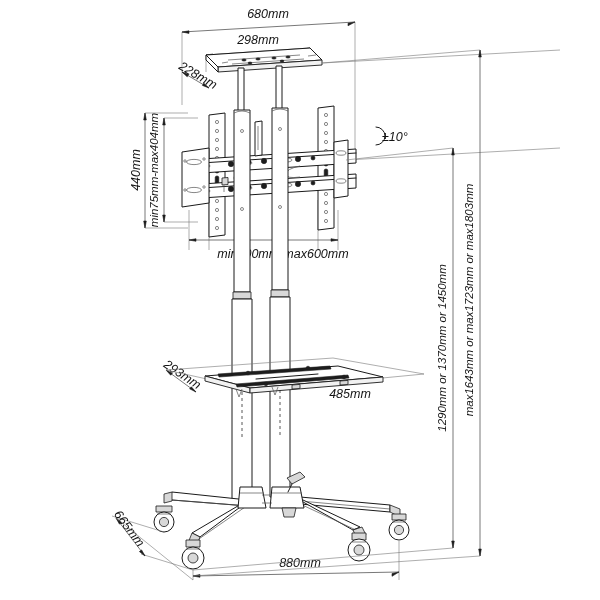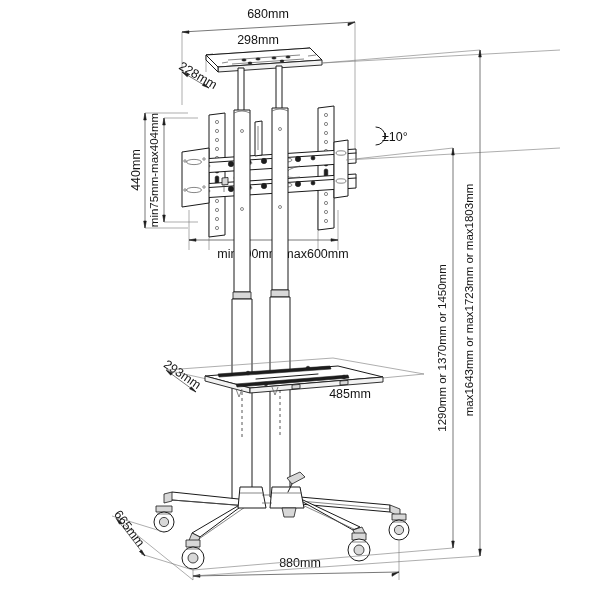--- a/index.html
+++ b/index.html
@@ -1,18 +1,18 @@
 <!DOCTYPE html>
 <html><head>
 <meta charset="utf-8">
 <style>
   html,body{margin:0;padding:0;background:#ffffff;}
   body{width:600px;height:600px;overflow:hidden;
        font-family:"Liberation Sans","DejaVu Sans",sans-serif;}
-  #stage{position:relative;width:600px;height:600px;background:#fff;}
+  #stage{position:relative;width:600px;height:600px;background:#fff;font-style:italic;}
   svg{display:block;}
   .ln{fill:none;stroke:#1a1a1a;stroke-width:1;stroke-linecap:round;stroke-linejoin:round;}
   .ln-thin{fill:none;stroke:#555;stroke-width:.7;}
   .ln-dim{fill:none;stroke:#555;stroke-width:.8;}
   .ln-ext{fill:none;stroke:#777;stroke-width:.6;}
   .ln-hid{fill:none;stroke:#444;stroke-width:.9;stroke-dasharray:3 3;}
   .fillw{fill:#ffffff;stroke:#1a1a1a;stroke-width:1;stroke-linejoin:round;}
   .fillk{fill:#1d1d1d;stroke:#1d1d1d;stroke-width:.6;}
   .fillg{fill:#f2f2f2;stroke:#1a1a1a;stroke-width:.9;stroke-linejoin:round;}
   .fillgd{fill:#d8d8d8;stroke:#1a1a1a;stroke-width:.8;}

